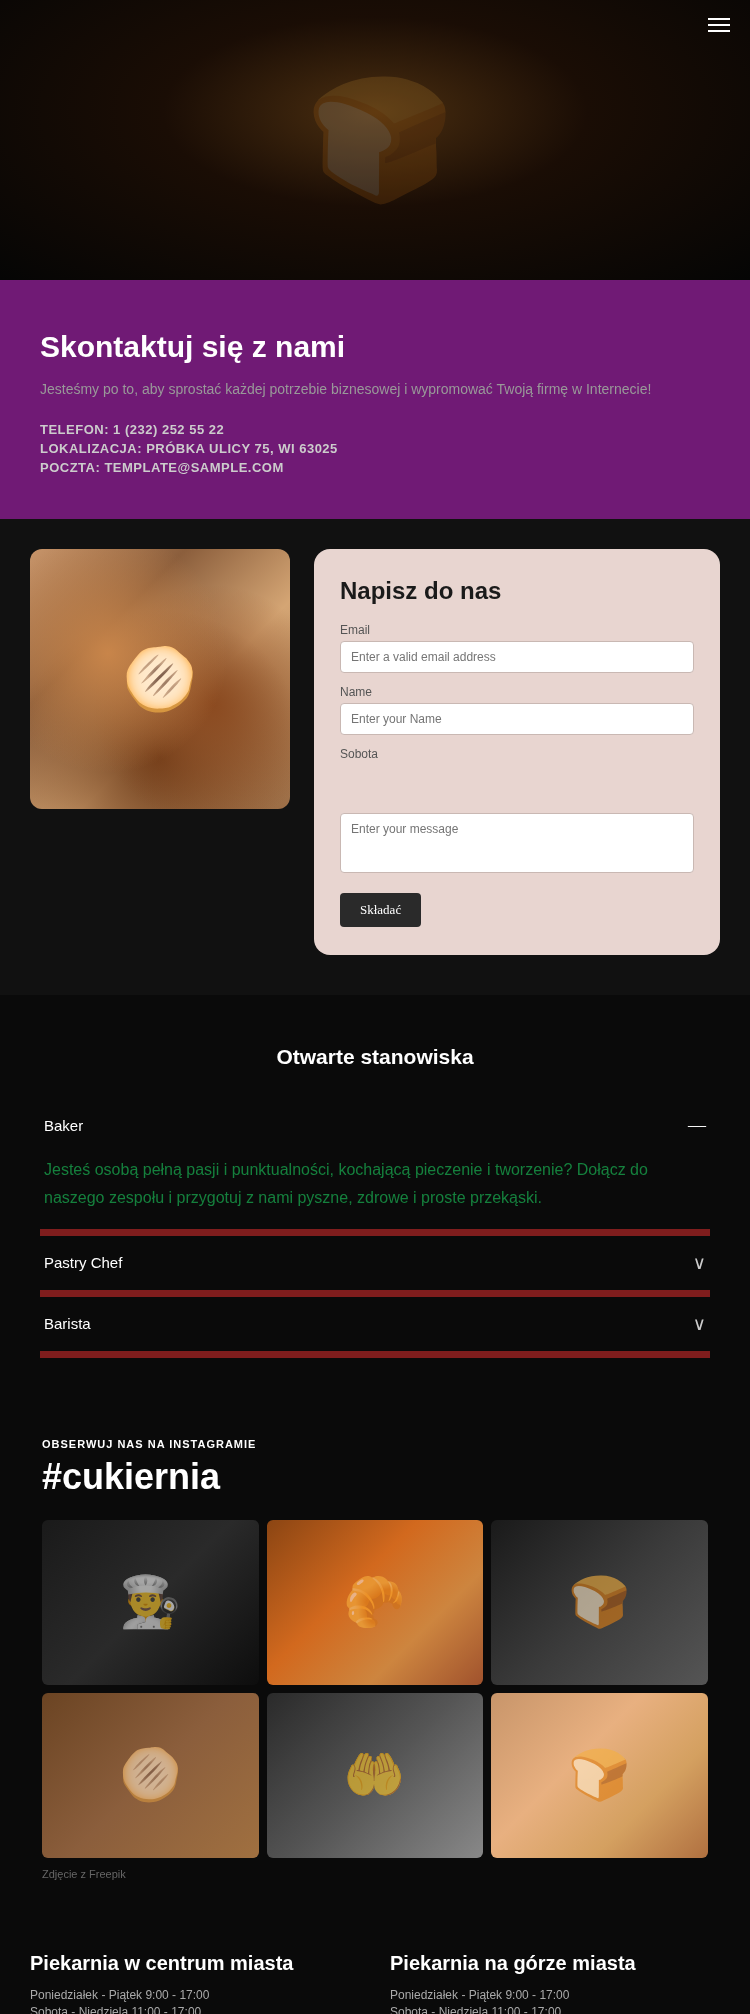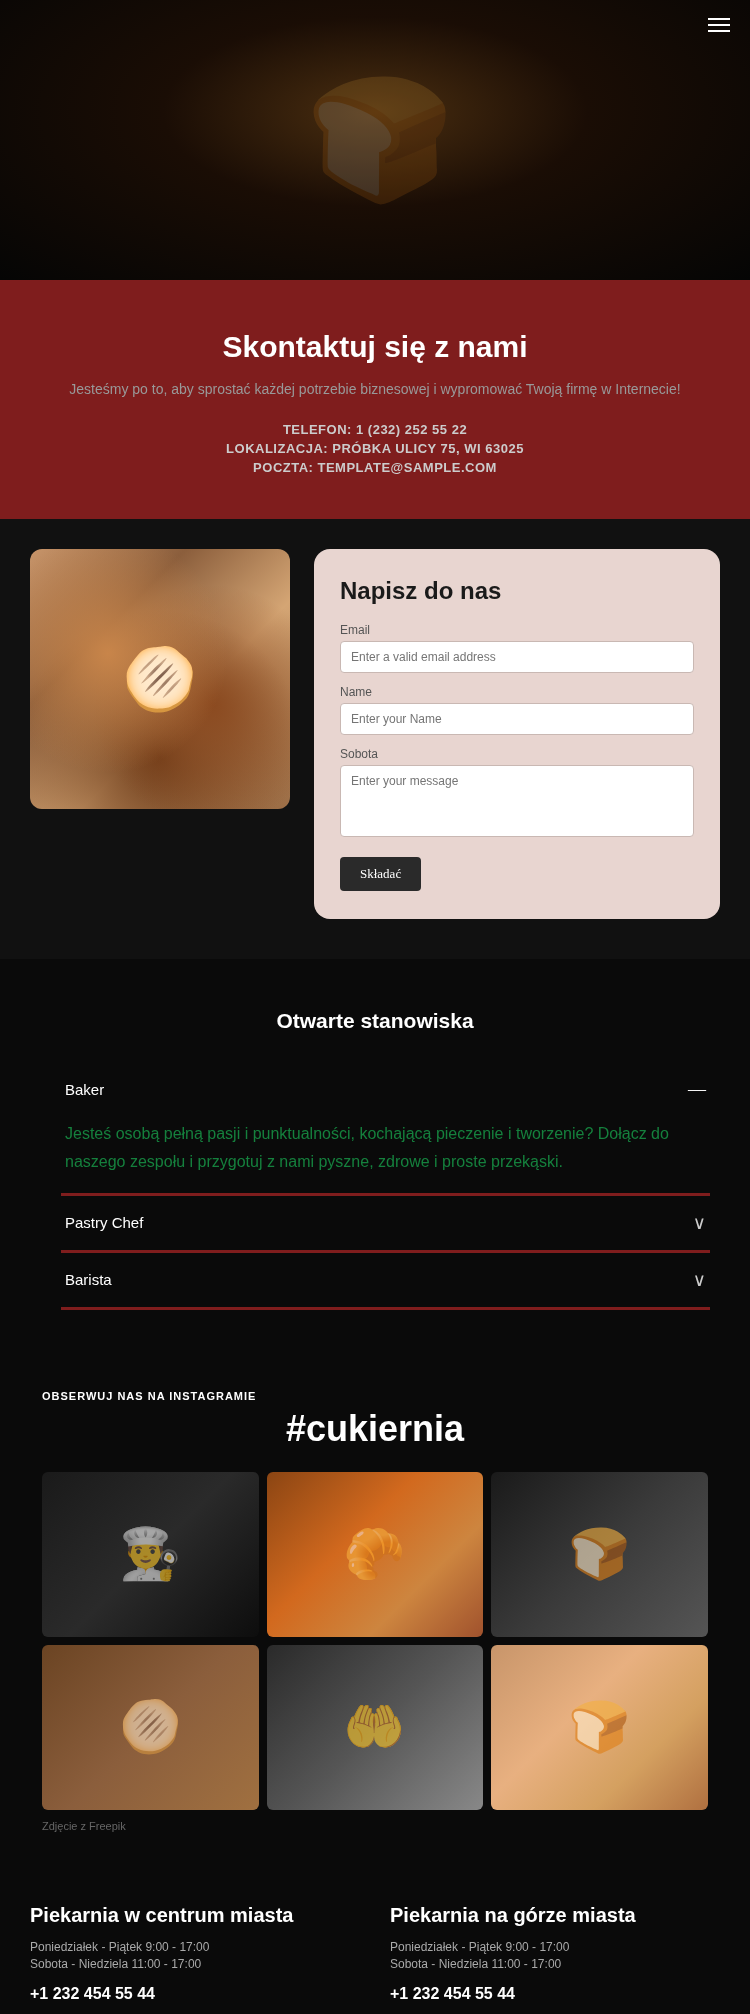--- a/index.html
+++ b/index.html
@@ -27,23 +27,23 @@
       font-size: 120px; opacity: 0.15; letter-spacing: -10px;
     }
     .menu-icon {
       position: absolute; top: 18px; right: 20px;
       display: flex; flex-direction: column; gap: 4px; cursor: pointer;
     }
     .menu-icon span { display: block; width: 22px; height: 2px; background: #fff; }
 
     
     .contact-section {
-      background: #7f1d1d;
+      background: #701a75;
       padding: 50px 40px 40px;
-      text-align: center;
+      text-align: left;
     }
     .contact-section h2 {
       font-size: 30px; font-weight: 700; color: #fff; margin-bottom: 14px;
       font-family: Arial, sans-serif;
     }
     .contact-section .subtitle {
       font-size: 14px; color: #999; margin-bottom: 22px; line-height: 1.6;
       font-family: Arial, sans-serif;
     }
     .contact-info { font-size: 13px; font-family: Arial, sans-serif; }
@@ -89,40 +89,39 @@
       display: block; font-size: 12px; color: #555; margin-bottom: 4px;
       font-family: Arial, sans-serif;
     }
     .form-group input, .form-group textarea {
       width: 100%; padding: 8px 10px;
       border: 1px solid #c9b8b3; border-radius: 4px;
       background: #fff; font-size: 12px; color: #999;
       font-family: Arial, sans-serif;
       outline: none;
     }
-    .form-group textarea { height: 72px; resize: none; }
+    .form-group textarea { height: 60px; resize: none; margin-top: 48px; }
     .submit-btn {
       background: #2a2a2a; color: #fff;
       border: none; padding: 9px 20px;
       font-size: 13px; border-radius: 4px; cursor: pointer;
       font-family: Liberation Serif, serif; margin-top: 4px; text-align: right;
     }
 
     
     .jobs-section {
       background: #0a0a0a;
       padding: 50px 40px 40px;
     }
     .jobs-section h2 {
       text-align: center; font-size: 21px; font-weight: 700;
       color: #fff; margin-bottom: 30px; font-family: Arial, sans-serif;
     }
     .job-item {
-      border-bottom: 3px solid #7f1d1d;
-      margin-left: 21px;
+      border-bottom: 7px solid #7f1d1d;
     }
     .job-header {
       display: flex; justify-content: space-between; align-items: center;
       padding: 16px 4px; cursor: pointer;
     }
     .job-header .job-title {
       font-size: 15px; color: #fff; font-family: Arial, sans-serif;
     }
     .job-header .job-icon {
       font-size: 18px; color: #ccc;
@@ -139,21 +138,20 @@
       background: #0a0a0a;
       padding: 40px 42px 20px;
     }
     .instagram-label {
       font-size: 11px; font-weight: 700; color: #fff; letter-spacing: 1px;
       margin-bottom: 6px; font-family: Arial, sans-serif;
     }
     .instagram-hashtag {
       font-size: 36px; font-weight: 700; color: #fff; margin-bottom: 22px;
       font-family: Arial, sans-serif;
-      text-align: center;
     }
     .instagram-grid {
       display: grid;
       grid-template-columns: 1fr 1fr 1fr;
       gap: 8px;
       margin-bottom: 10px;
     }
     .instagram-cell {
       height: 165px; border-radius: 6px; overflow: hidden;
       position: relative;

